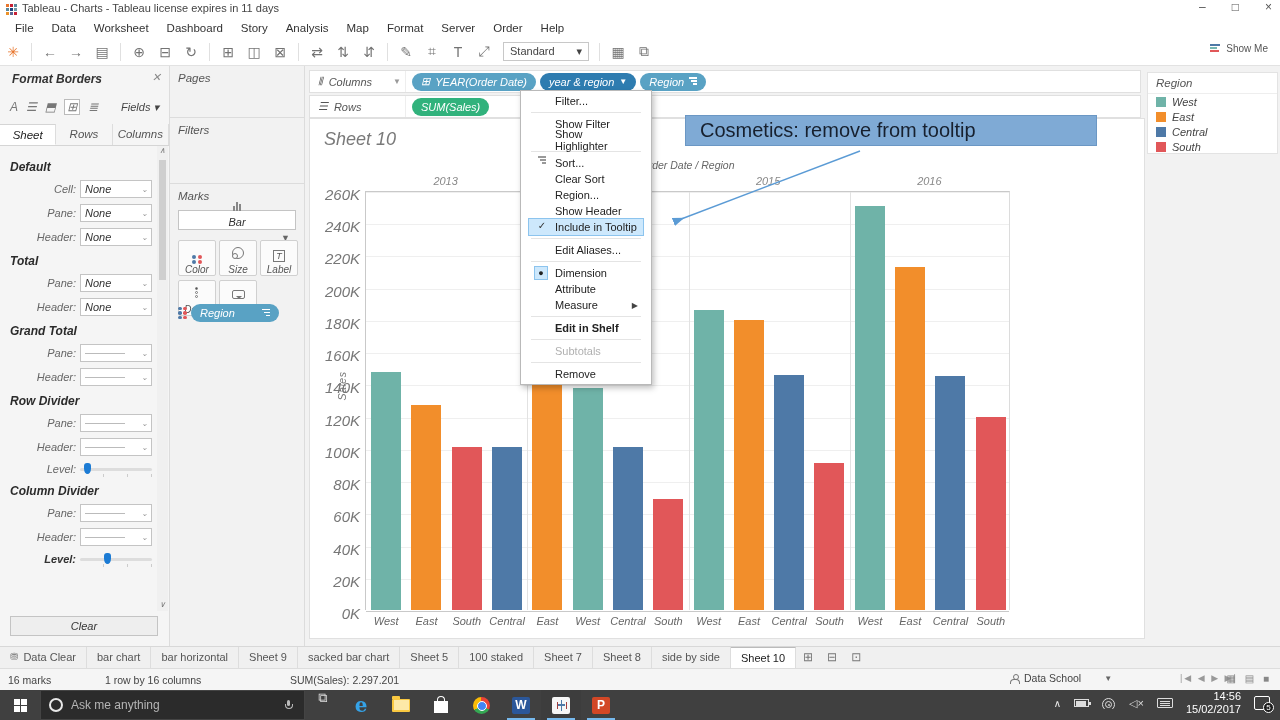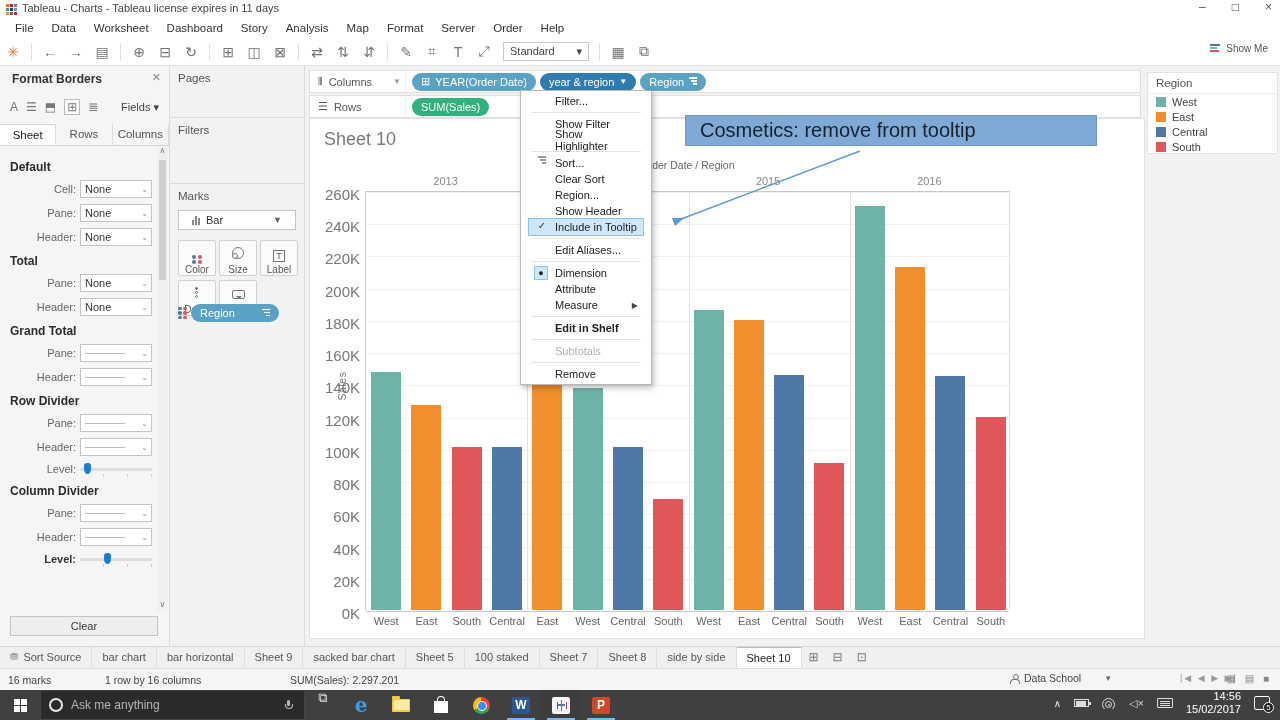--- a/index.html
+++ b/index.html
@@ -20,21 +20,21 @@
   .tb-sep{width:1px;height:18px;background:#e0e0e0;margin:0 5px;}
   .tb-select{border:1px solid #c8c8c8;background:#fff;font-size:11px;color:#444;padding:2px 6px;width:86px;display:flex;justify-content:space-between;margin-left:6px;}
   #showme{position:absolute;right:12px;top:5px;font-size:10px;color:#555;display:flex;align-items:center;gap:5px;}
   .showme-ic{display:inline-block;width:11px;height:10px;position:relative;}
   .showme-ic i{position:absolute;left:0;height:2px;}
   .showme-ic i:nth-child(1){top:0;width:10px;background:#4e79a7;}
   .showme-ic i:nth-child(2){top:3px;width:7px;background:#76b7b2;}
   .showme-ic i:nth-child(3){top:6px;width:9px;background:#e15759;}
 
   
-  #main{position:absolute;left:0;top:66px;width:1280px;height:580px;background:#fdba74;}
+  #main{position:absolute;left:0;top:66px;width:1280px;height:580px;background:#fdba74;font-style:italic;}
 
   
   #format-panel{position:absolute;left:0;top:0;width:170px;height:580px;background:#f5f5f5;border-right:1px solid #dcdcdc;}
   #fp-header{position:absolute;left:0;top:0;width:100%;height:24px;}
   #fp-title{position:absolute;left:12px;top:6px;font-size:12px;font-weight:bold;color:#333;}
   #fp-close{position:absolute;right:8px;top:5px;font-size:11px;color:#888;}
   #fp-icons{position:absolute;left:0;top:28px;width:100%;height:26px;display:flex;align-items:center;padding:0 10px;gap:8px;color:#777;font-size:12px;}
   #fp-icons .sel{border:1px solid #bbb;background:#fff;padding:0 2px;}
   #fp-fields{margin-left:auto;font-size:11px;color:#444;}
   #fp-tabs{position:absolute;left:0;top:58px;width:100%;height:22px;display:flex;border-bottom:1px solid #d5d5d5;}
@@ -55,21 +55,21 @@
   #fp-scroll{position:absolute;right:1px;top:80px;width:11px;height:465px;background:#f0f0f0;font-size:8px;color:#777;text-align:center;}
   #fp-scroll .thumb{position:absolute;left:2px;top:14px;width:7px;height:120px;background:#cfcfcf;}
   #fp-clear{position:absolute;left:10px;bottom:10px;width:148px;height:20px;background:#eee;border:1px solid #c4c4c4;font-size:11px;color:#333;text-align:center;padding-top:3px;}
 
   
   #cards-col{position:absolute;left:170px;top:0;width:135px;height:580px;background:#f2f2f2;border-right:1px solid #dcdcdc;}
   .card-label{font-size:11.5px;color:#555;padding:6px 0 0 8px;}
   #card-pages{position:absolute;left:0;top:0;width:100%;height:52px;border-bottom:1px solid #dcdcdc;}
   #card-filters{position:absolute;left:0;top:52px;width:100%;height:66px;border-bottom:1px solid #dcdcdc;}
   #card-marks{position:absolute;left:0;top:118px;width:100%;height:462px;}
-  #mark-type{position:absolute;left:8px;top:26px;width:118px;height:20px;border:1px solid #c4c4c4;background:#fff;font-size:11px;color:#333;display:flex;align-items:center;padding:0 13px;gap:5px;}
+  #mark-type{position:absolute;left:8px;top:26px;width:118px;height:20px;border:1px solid #c4c4c4;background:#fff;font-size:11px;color:#333;display:flex;align-items:center;padding:0 5px;gap:5px;flex-direction:column;}
   #mark-type .car{margin-left:auto;color:#666;font-size:9px;}
   .bar-glyph{display:inline-block;width:9px;height:9px;position:relative;}
   .bar-glyph i{position:absolute;bottom:0;width:2px;background:#888;}
   .bar-glyph i:nth-child(1){left:0;height:5px;}
   .bar-glyph i:nth-child(2){left:3px;height:9px;}
   .bar-glyph i:nth-child(3){left:6px;height:7px;}
   .mark-btn{position:absolute;width:38px;height:36px;border:1px solid #d0d0d0;background:#fbfbfb;border-radius:2px;text-align:center;}
   .mark-btn .mi{display:block;height:18px;padding-top:4px;}
   .mark-btn .ml{font-size:10px;color:#555;}
   .dots4{display:inline-grid;grid-template-columns:5px 5px;grid-gap:1px;}
@@ -683,21 +683,21 @@
       <marker id="ah" markerWidth="9" markerHeight="7" refX="7" refY="3.5" orient="auto">
         <polygon points="9 0.5, 0.5 3.5, 9 6.5" fill="#5b9bd5"></polygon>
       </marker>
     </defs>
     <line x1="860" y1="151" x2="676" y2="221" stroke="#5b9bd5" stroke-width="1.4" marker-end="url(#ah)"></line>
   </svg>
 
   <div id="tabsbar">
     <div class="sheet-tab ds">
       <span class="dsic">⛃</span>
-      <span>Sort Source</span>
+      <span>Data Clear</span>
     </div>
     <div id="sheet-tab-list" style="display:flex">
         <div class="sheet-tab">bar chart</div>
         <div class="sheet-tab">bar horizontal</div>
         <div class="sheet-tab">Sheet 9</div>
         <div class="sheet-tab">sacked bar chart</div>
         <div class="sheet-tab">Sheet 5</div>
         <div class="sheet-tab">100 staked</div>
         <div class="sheet-tab">Sheet 7</div>
         <div class="sheet-tab">Sheet 8</div>

